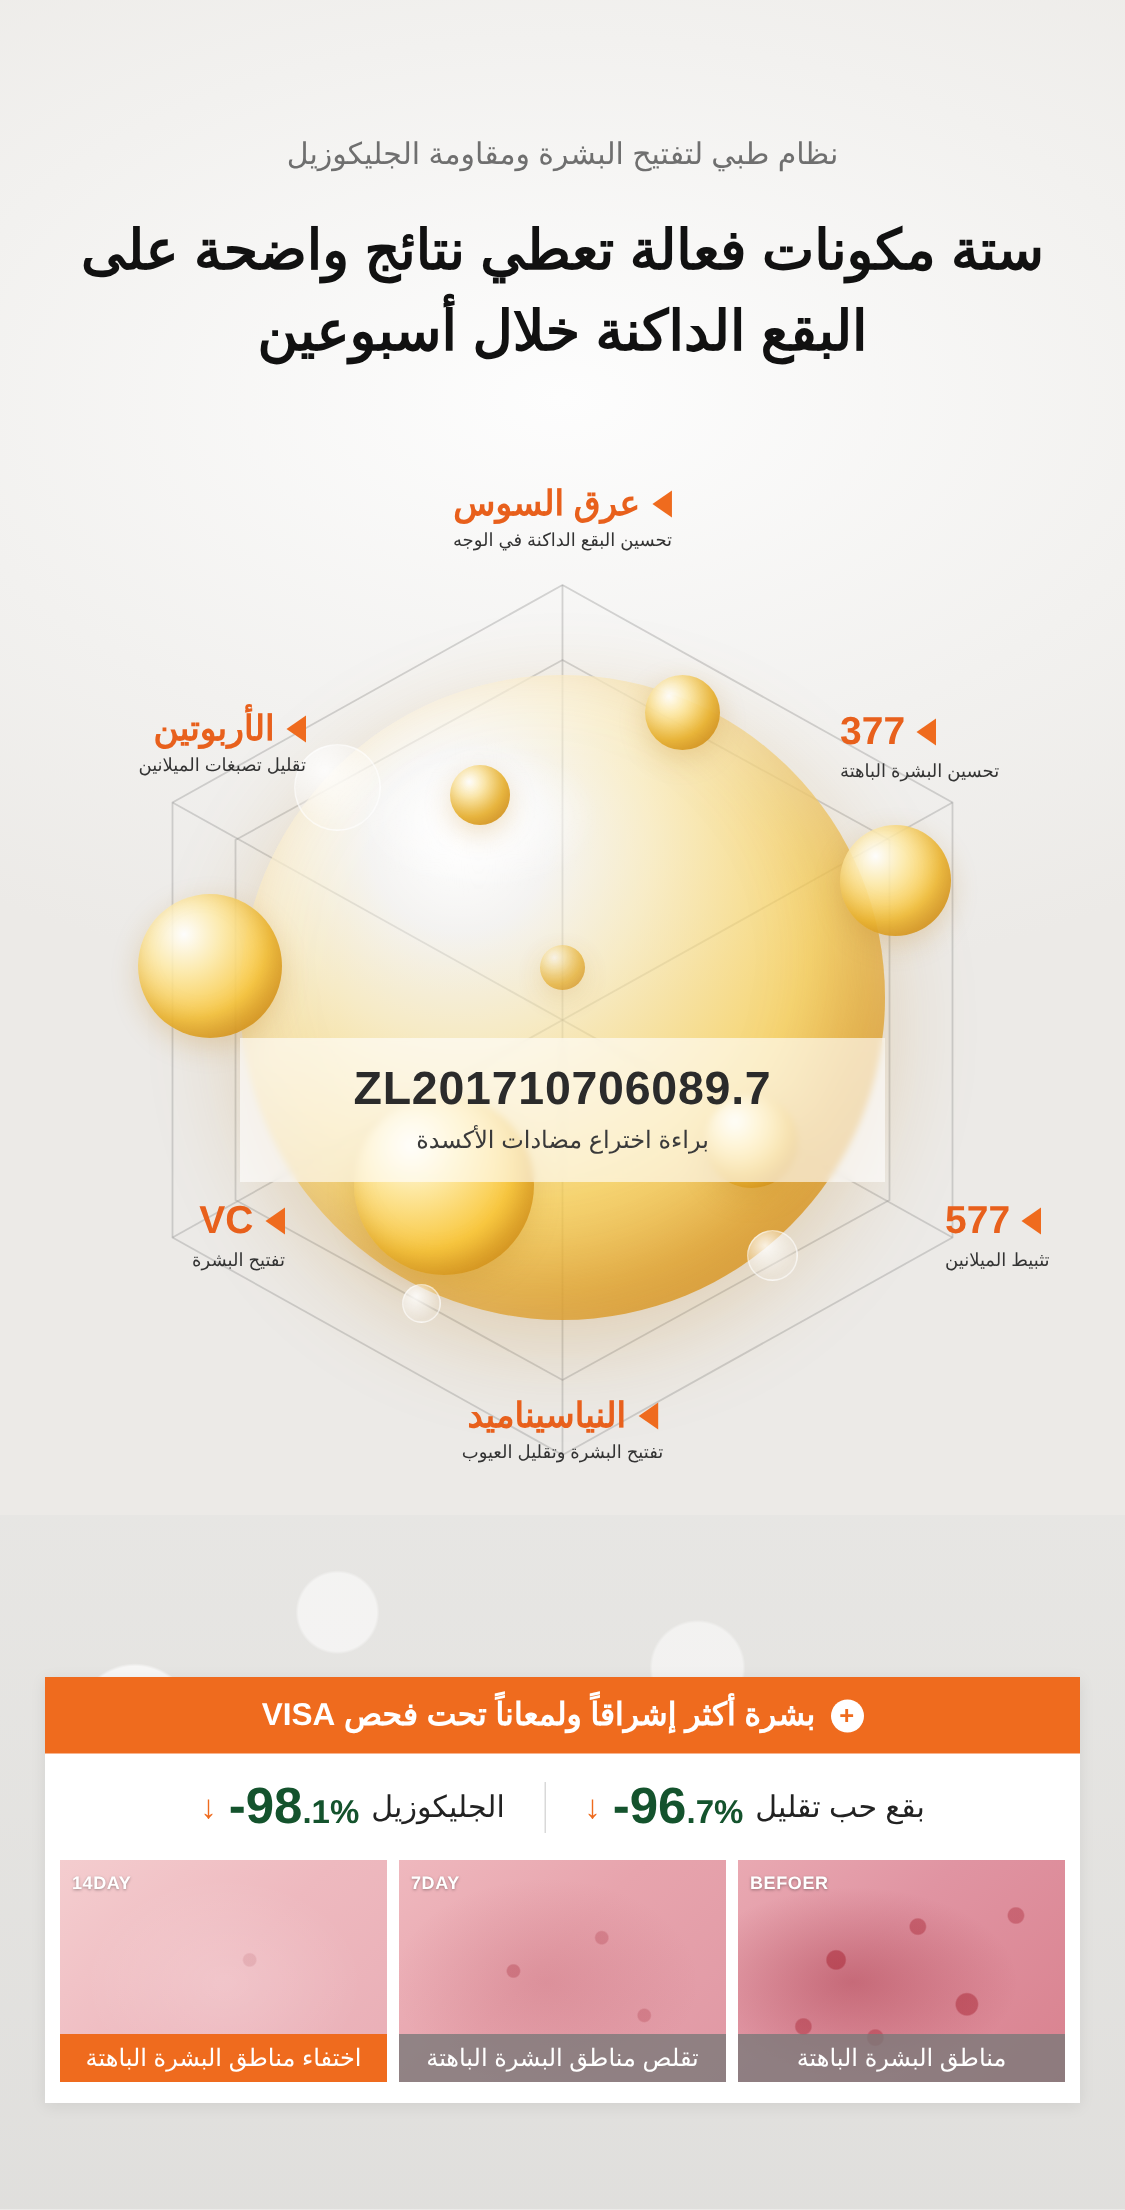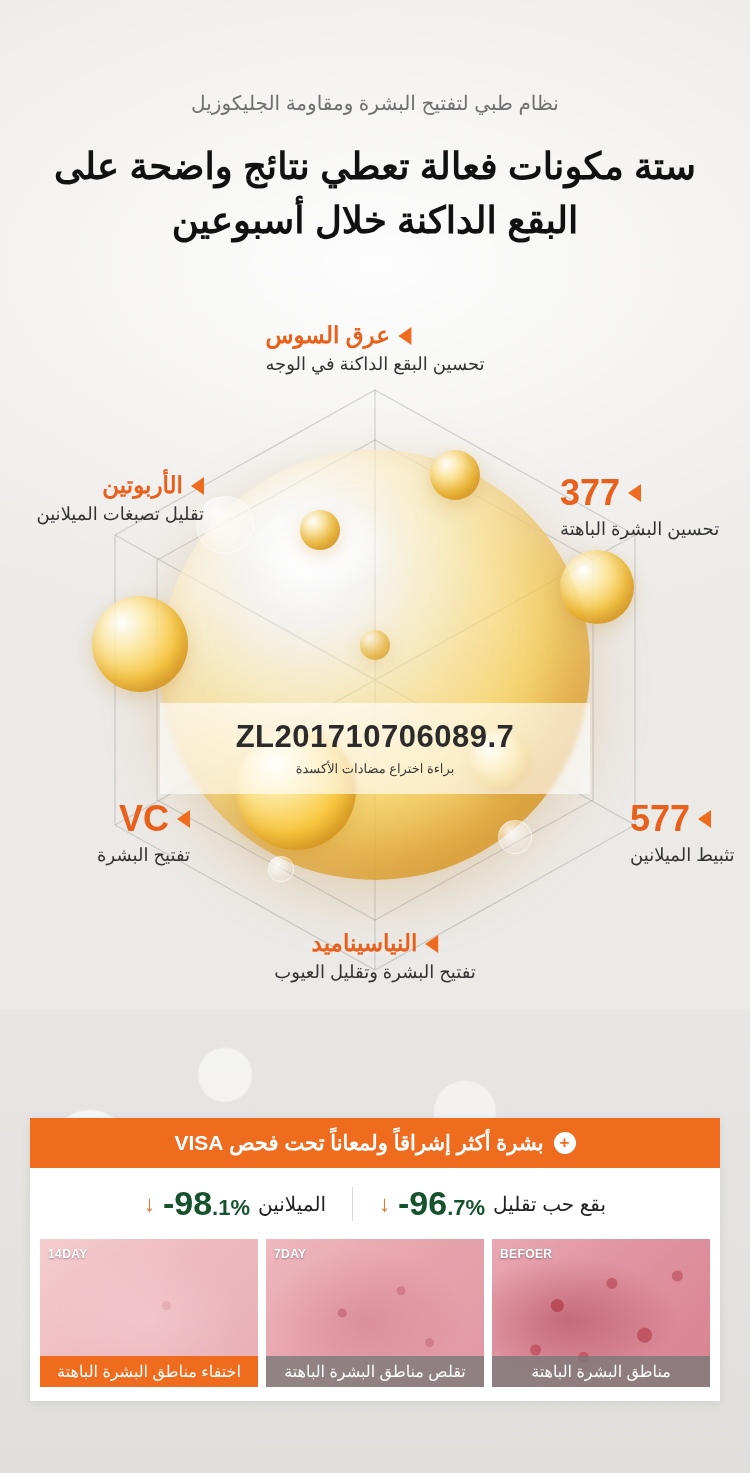--- a/index.html
+++ b/index.html
@@ -90,38 +90,38 @@
   .bubble-sm {
     position: absolute;
     border-radius: 50%;
     background: radial-gradient(circle at 35% 30%, rgba(255,255,255,.85), rgba(255,255,255,.12) 70%);
     border: 1px solid rgba(255,255,255,.55);
   }
 
   
   .patent {
     position: absolute;
-    left: 50%; top: 403px;
+    left: 50%; top: 392px;
     transform: translateX(-50%);
     width: 430px;
     padding: 16px 0 18px;
     text-align: center;
     background: rgba(255,255,255,.62);
     backdrop-filter: blur(2px);
   }
   .patent-code {
     font-size: 31px;
     font-weight: bold;
     color: #2b2b2b;
     letter-spacing: .5px;
     direction: ltr;
   }
   .patent-label {
     margin-top: 6px;
-    font-size: 13px;
+    font-size: 16px;
     color: #3a3a3a;
   }
 
   
   .callout { position: absolute; }
   .callout .row {
     display: flex;
     align-items: center;
     gap: 8px;
     white-space: nowrap;
@@ -133,37 +133,37 @@
     letter-spacing: .2px;
   }
   .tri {
     width: 0; height: 0;
     border-top: 9px solid transparent;
     border-bottom: 9px solid transparent;
     border-right: 13px solid #ef6b1e;
   }
   .callout .desc {
     margin-top: 4px;
-    font-size: 18px;
+    font-size: 12px;
     color: #333;
     white-space: nowrap;
   }
   .c-top    { top: 22px;  left: 50%; transform: translateX(-50%); text-align: center; }
-  .c-top .row { justify-content: flex-end; }
+  .c-top .row { justify-content: center; }
   .c-right-1 { top: 172px; right: 546px; text-align: left; }
   .c-right-1 .row { justify-content: flex-start; }
   .c-right-2 { top: 498px; right: 560px; text-align: left; }
   .c-right-2 .row { justify-content: flex-start; }
   .c-left-1 { top: 172px; left: 560px; text-align: right; }
   .c-left-1 .row { justify-content: flex-end; }
   .c-left-2 { top: 498px; left: 590px; text-align: right; margin-left: 40px; }
   .c-left-2 .row { justify-content: flex-end; }
   .c-bottom { top: 630px; left: 50%; transform: translateX(-50%); text-align: center; }
   .c-bottom .row { justify-content: center; }
-  .num { font-size: 36px; font-weight: bold; color: #e8601c; }
+  .num { font-size: 26px; font-weight: bold; color: #e8601c; }
 
   
   .results {
     position: absolute;
     left: 30px; right: 30px;
     top: 1118px;
     background: #fff;
     box-shadow: 0 2px 10px rgba(0,0,0,.08);
   }
   .results-bar {
@@ -380,21 +380,21 @@
   </div>
 
   <div class="stats">
     <div class="stat">
       <span class="label">بقع حب تقليل</span>
       <span class="value"><span>-96</span><span class="dec">.7%</span></span>
       <span class="arrow-down">↓</span>
     </div>
     <div class="divider-v"></div>
     <div class="stat">
-      <span class="label">الميلانين</span>
+      <span class="label">الجليكوزيل</span>
       <span class="value"><span>-98</span><span class="dec">.1%</span></span>
       <span class="arrow-down">↓</span>
     </div>
   </div>
 
   <div class="photos">
     <div class="photo">
       <div class="skin before"></div>
       <div class="photo-tag">BEFOER</div>
       <div class="photo-cap">مناطق البشرة الباهتة</div>

